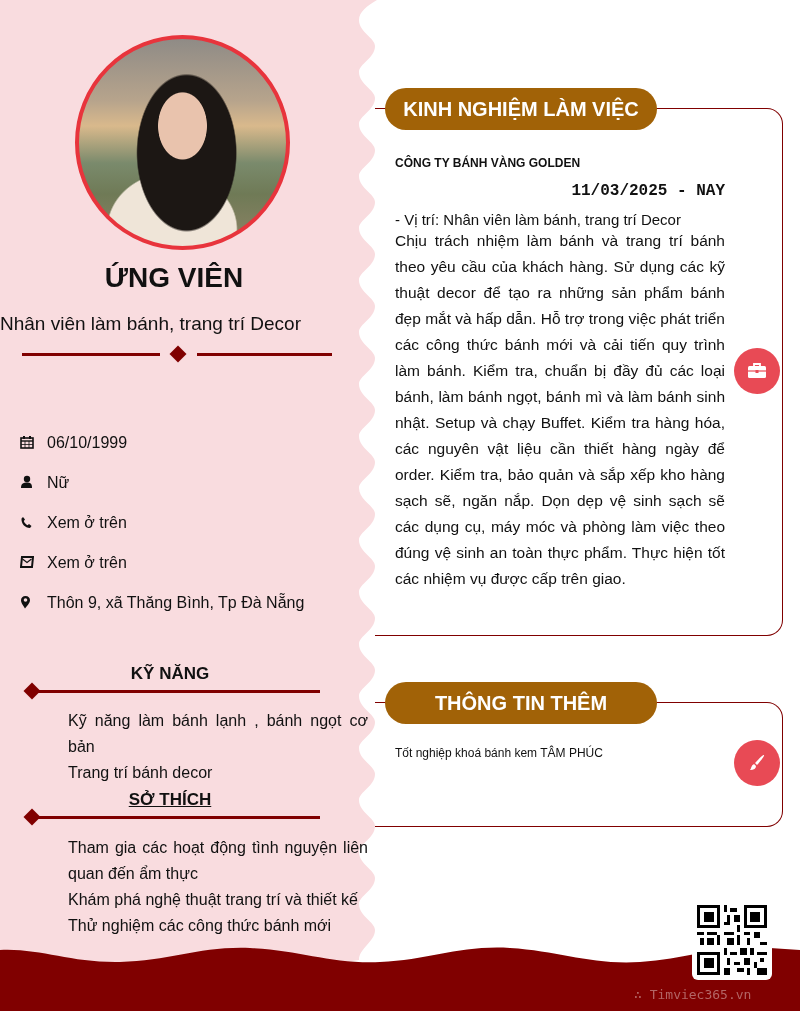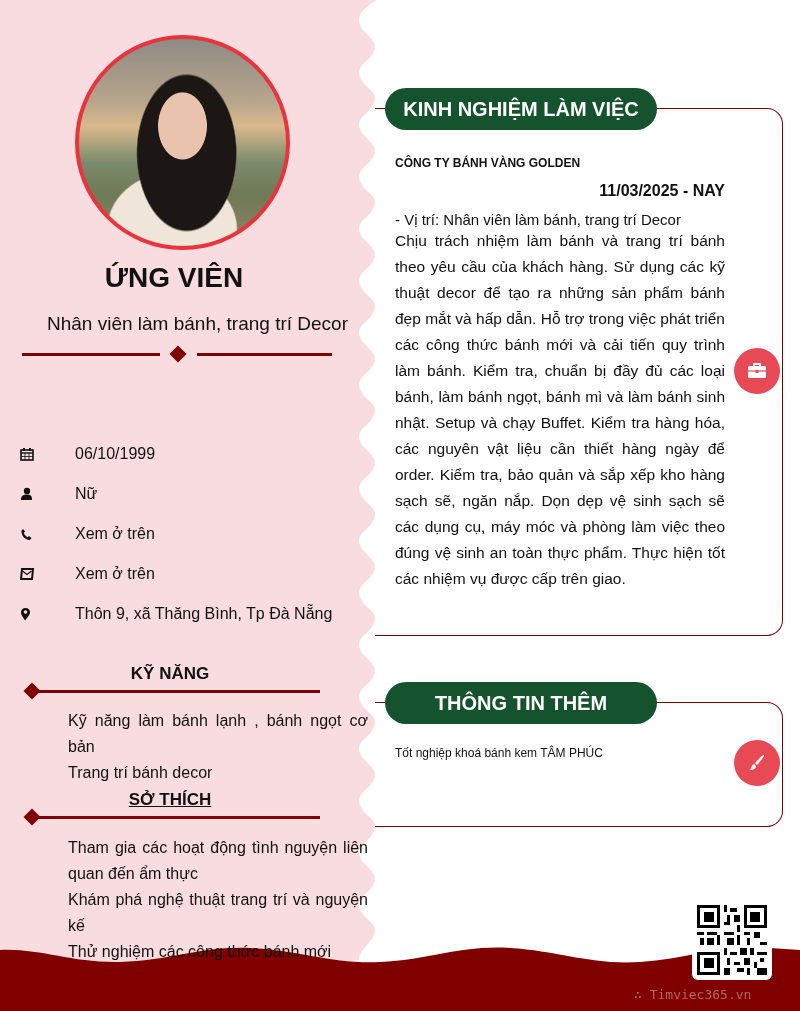--- a/index.html
+++ b/index.html
@@ -16,58 +16,58 @@
       radial-gradient(ellipse 70px 110px at 52% 55%, #1c1714 0 70%, transparent 72%),
       radial-gradient(ellipse 80px 70px at 45% 92%, #efe5d8 0 80%, transparent 82%),
       linear-gradient(180deg, #8f8b86 0%, #b7a48c 30%, #d9b98c 42%, #7a8a6c 60%, #6f7a56 75%, #8e8366 100%);
   }
 
   .name {
     position: absolute; left: 0; width: 348px; top: 262px; text-align: center;
     font-size: 28px; font-weight: bold; color: #111; z-index: 2;
   }
   .title {
-    position: absolute; left: 0; width: 348px; top: 313px; text-align: right;
+    position: absolute; left: 0; width: 348px; top: 313px; text-align: left;
     font-size: 19px; color: #111; z-index: 2;
   }
   .divider { position: absolute; left: 22px; top: 345px; width: 310px; height: 20px; z-index: 2; }
   .divider .line-l { position: absolute; left: 0; top: 8px; width: 138px; height: 3px; background: #800000; }
   .divider .line-r { position: absolute; left: 175px; top: 8px; width: 135px; height: 3px; background: #800000; }
   .divider .diamond { position: absolute; left: 150px; top: 3px; width: 12px; height: 12px; background: #800000; transform: rotate(45deg); }
 
   .contact { position: absolute; left: 20px; top: 434px; z-index: 2; }
-  .contact-row { display: flex; align-items: center; height: 40px; font-size: 16px; color: #111; gap: 28px; }
+  .contact-row { display: flex; height: 40px; font-size: 16px; color: #111; }
   .contact-row .ic { width: 27px; height: 16px; display: flex; align-items: center; }
 
   .sec-title { position: absolute; left: 20px; width: 300px; z-index: 2; }
   .sec-title .label { display: block; text-align: center; font-size: 17px; font-weight: bold; padding-left: 0; }
   .sec-title .rule { position: relative; height: 14px; }
   .sec-title .rule .bar { position: absolute; left: 10px; right: 0; top: 6px; height: 3px; background: #800000; }
   .sec-title .rule .dia { position: absolute; left: 6px; top: 1px; width: 12px; height: 12px; background: #800000; transform: rotate(45deg); }
 
   .list { position: absolute; left: 20px; width: 300px; z-index: 2; font-size: 16px; line-height: 26px; color: #111; margin-left: 48px; }
   .list .item { text-align: justify; }
 
   .card {
     position: absolute; left: 375px; width: 408px; border: 1.5px solid #800000; border-left: none;
     border-radius: 0 16px 16px 0; z-index: 2; background: transparent;
   }
   .pill {
-    position: absolute; left: 385px; height: 42px; background: #14532d; border-radius: 21px;
+    position: absolute; left: 385px; height: 42px; background: #a16207; border-radius: 21px;
     color: #fff; font-size: 20px; font-weight: bold; display: flex; align-items: center; justify-content: center;
     z-index: 3;
   }
   .round-ic {
     position: absolute; width: 46px; height: 46px; border-radius: 50%; background: #e84a55; z-index: 3;
     display: flex; align-items: center; justify-content: center;
   }
 
   .exp { position: absolute; left: 395px; width: 330px; z-index: 3; color: #111; }
   .exp .company { font-size: 12px; font-weight: bold; }
-  .exp .date { font-size: 16px; font-weight: bold; text-align: right; margin-top: 12px; }
+  .exp .date { font-size: 16px; font-weight: bold; text-align: right; margin-top: 12px; font-family: Liberation Mono, monospace; }
   .exp .pos { font-size: 15px; margin-top: 11px; }
   .exp .desc { font-size: 15.5px; line-height: 26px; text-align: justify; }
 
   .extra { position: absolute; left: 395px; top: 746px; font-size: 12px; z-index: 3; }
 
   .qr { position: absolute; left: 692px; top: 900px; width: 80px; height: 80px; background: #fff; border-radius: 6px; padding: 5px; z-index: 4; }
   .watermark { position: absolute; left: 634px; top: 987px; font-family: "DejaVu Sans Mono", monospace; font-size: 13px; color: #b36565; z-index: 4; }
 </style>
 </head>
 <body>
@@ -192,21 +192,21 @@
 
 <div class="sec-title" style="top:790px;text-decoration:underline;">
   <span class="label">SỞ THÍCH</span>
   <div class="rule">
     <span class="dia"></span>
     <span class="bar"></span>
   </div>
 </div>
 <div class="list" style="top:835px;">
   <div class="item" style="text-align:justify; text-align-last:left;">Tham gia các hoạt động tình nguyện liên quan đến ẩm thực</div>
-  <div class="item">Khám phá nghệ thuật trang trí và nguyện kế</div>
+  <div class="item">Khám phá nghệ thuật trang trí và thiết kế</div>
   <div class="item">Thử nghiệm các công thức bánh mới</div>
 </div>
 
 <div class="card" style="top:108px; height:528px;"></div>
 <div class="pill" style="top:88px; width:272px;">KINH NGHIỆM LÀM VIỆC</div>
 <div class="round-ic" style="left:734px; top:348px;">
   <svg width="20" height="18" viewBox="0 0 20 18">
       <path d="M7,4 L7,2 L13,2 L13,4" fill="none" stroke="#fff" stroke-width="1.8"></path>
       <rect x="1" y="4" width="18" height="12" rx="1.5" fill="#fff"></rect>
       <line x1="1" y1="9" x2="19" y2="9" stroke="#e84a55" stroke-width="1.2"></line>

